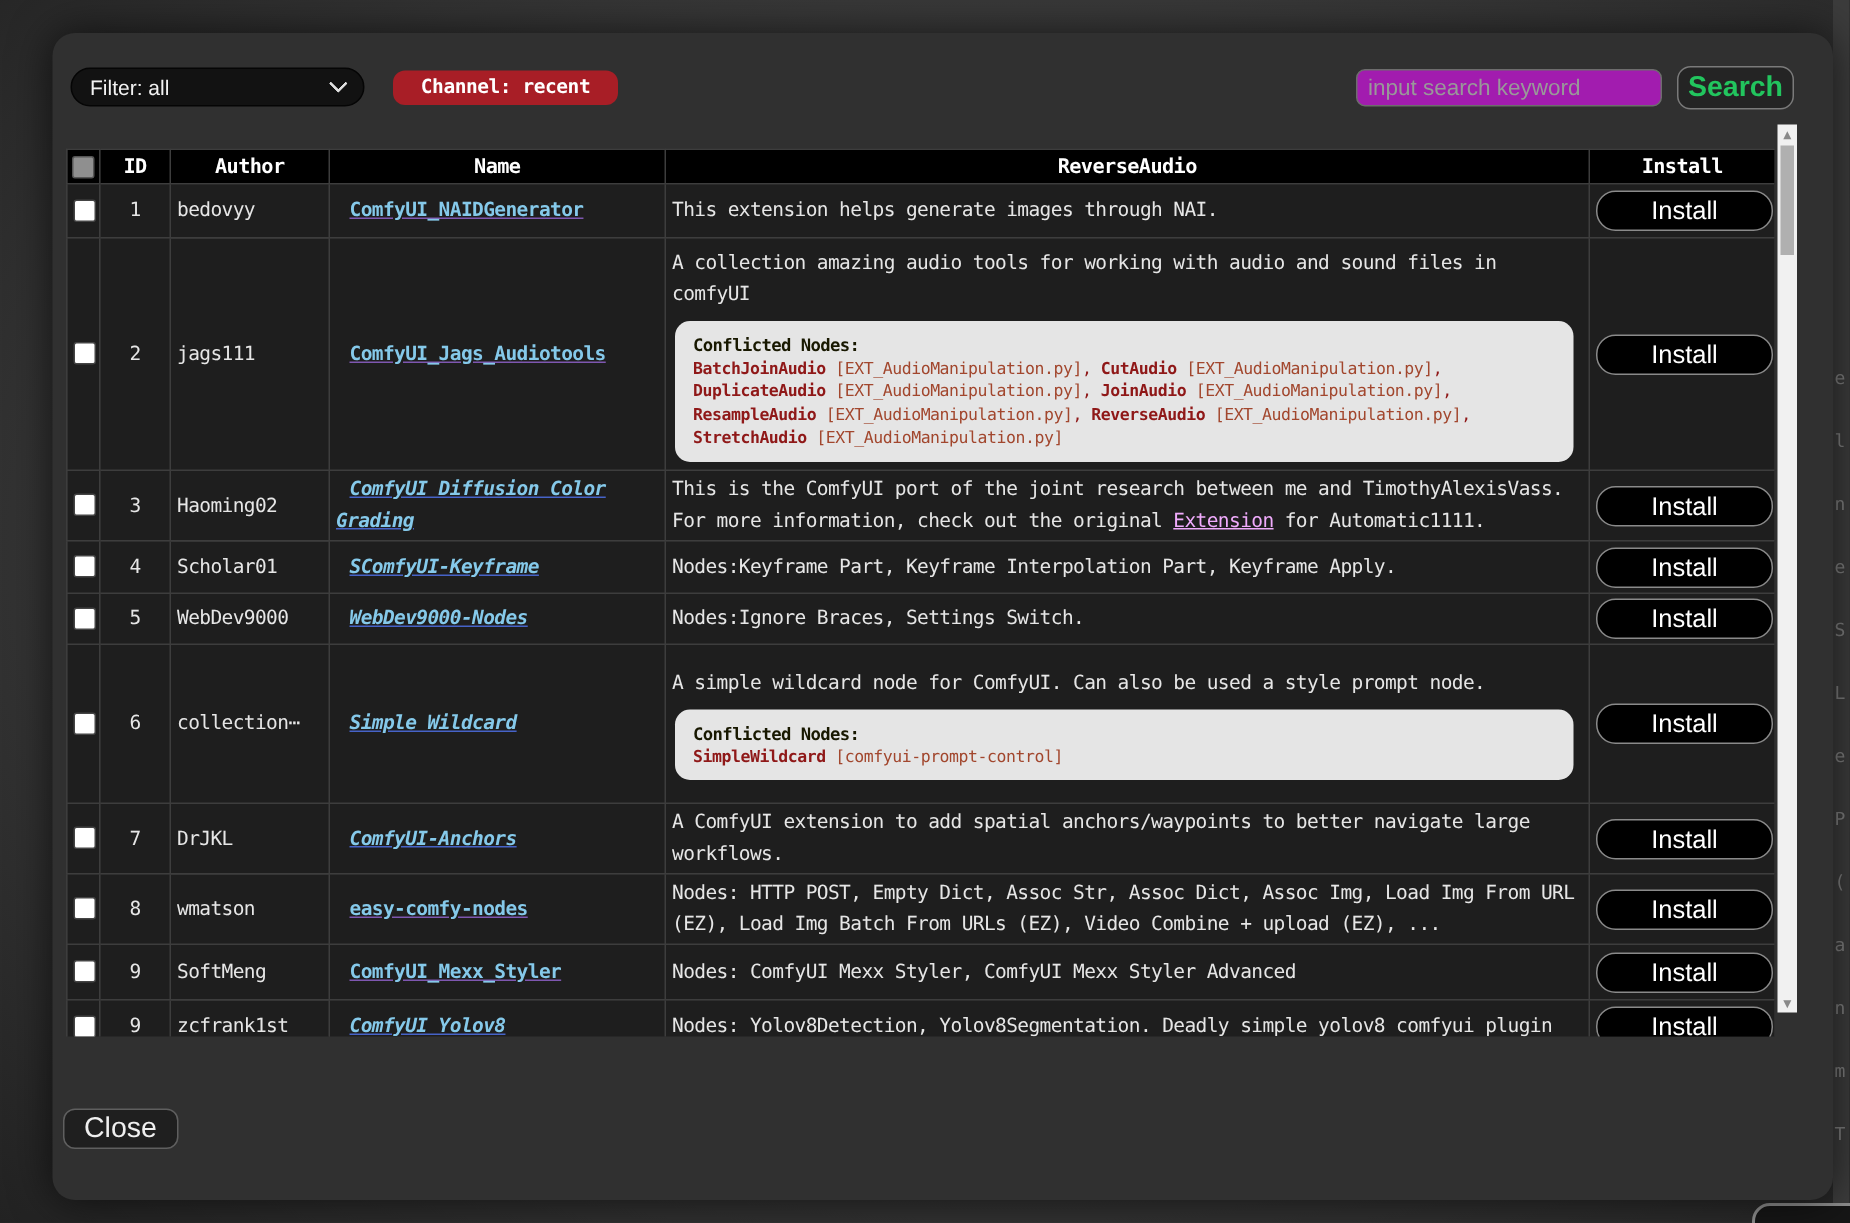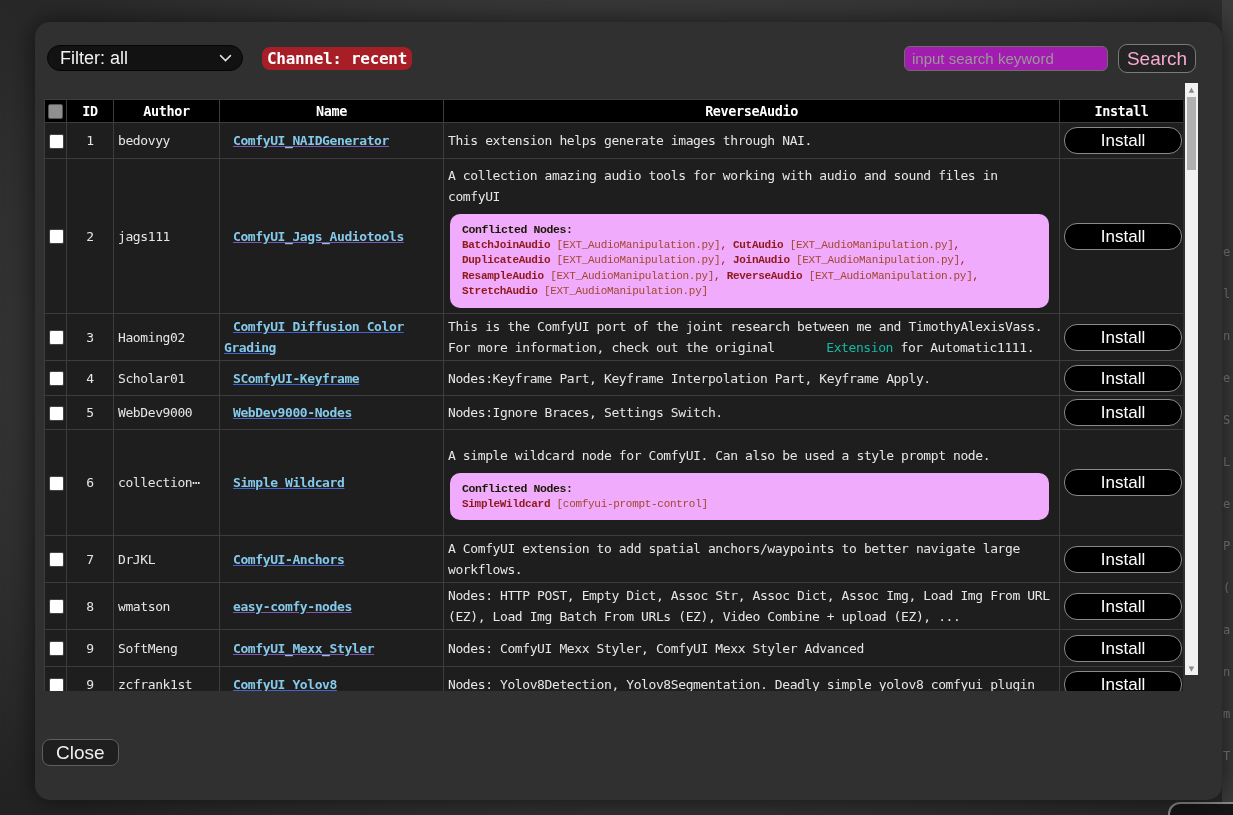--- a/index.html
+++ b/index.html
@@ -13,33 +13,33 @@
   .bg-bottom-btn{position:absolute;left:1168px;top:802px;width:80px;height:30px;
     background:#161616;border:2px solid #8f8f8f;border-radius:12px;}
 
   
   .dialog{position:absolute;left:35px;top:22px;width:1187px;height:778px;background:#303030;
     border-radius:15px;box-shadow:0 0 28px rgba(0,0,0,.65);}
 
   
   .toolbar{position:absolute;left:12px;top:21px;width:1149px;height:30px;display:flex;align-items:center;}
   .filter-select{width:196px;height:26px;background:#121212;border:1px solid #050505;border-radius:13px;
-    color:#f2f2f2;font-size:18px;display:flex;align-items:center;padding:0 12px;box-sizing:border-box;
+    color:#f2f2f2;font-size:14px;display:flex;align-items:center;padding:0 12px;box-sizing:border-box;
     justify-content:space-between;cursor:default;}
   .chev{width:7px;height:7px;border-right:2px solid #e0e0e0;border-bottom:2px solid #e0e0e0;
     transform:rotate(45deg) translate(-2px,-2px);border-radius:1px;}
   .badge{margin-left:19px;width:150px;height:23px;background:#a81e26;border-radius:8px;color:#fff;
-    font-family:"DejaVu Sans Mono",monospace;font-weight:bold;font-size:16px;letter-spacing:-0.3px;
+    font-family:"DejaVu Sans Mono",monospace;font-weight:bold;font-size:13px;letter-spacing:-0.3px;
     display:flex;align-items:center;justify-content:center;}
   .search-input{margin-left:auto;width:188px;height:23px;background:#a21caf;border:1px solid #6d6d6d;
     border-radius:6px;color:#ddd;font-size:15px;padding:0 7px;outline:none;}
   .search-input::placeholder{color:#999;}
   .search-btn{margin-left:10px;width:78px;height:29px;background:#242424;border:1px solid #7a7a7a;
-    border-radius:9px;color:#f9a8d4;font-size:19px;line-height:1;cursor:pointer;
-    font-family:"Liberation Sans",sans-serif;}
+    border-radius:9px;color:#22c55e;font-size:19px;line-height:1;cursor:pointer;
+    font-family:"Liberation Sans",sans-serif;font-weight:bold;}
 
   
   .table-zone{position:absolute;left:9px;top:61px;width:1154px;height:592px;}
   .table-viewport{position:absolute;left:0;top:16px;width:1139px;height:592px;overflow:hidden;}
   table{border-collapse:collapse;table-layout:fixed;width:1139px;
     font-family:"DejaVu Sans Mono",monospace;font-size:13px;letter-spacing:-0.4px;color:#e6e6e6;}
   th,td{border:1px solid #3d3d3d;vertical-align:middle;padding:2px 4px;}
   thead th{background:#000;color:#fff;font-weight:bold;font-size:13.5px;height:22px;
     text-align:center;padding:0;}
   tbody td{background:#1e1e1e;}
@@ -59,25 +59,25 @@
   td.c-name{text-indent:9px;line-height:21px;}
   td.c-desc{line-height:21px;}
   td.c-install{text-align:center;}
 
   .cb{display:inline-block;width:13px;height:13px;border-radius:2px;vertical-align:middle;}
   .cb.hdr{background:#8f8f8f;border:1px solid #555;}
   .cb.row{background:#fff;border:1px solid #444;}
 
   .name-link{color:#85c9ea;font-weight:bold;text-decoration:underline;cursor:pointer;}
   .name-link.visited{text-decoration-color:#7e57b0;margin-top:15px;}
-  .name-link.unvisited{text-decoration-color:#4663c8;}
-  .doc-link{color:#14b8a6;cursor:pointer;margin-left:44px;}
-
-  .conflict{margin:7px 6px 0 2px;background:#f0abfc;border-radius:10px;padding:8px 12px;
-    text-indent:0;line-height:15.5px;font-family:Liberation Mono, monospace;}
+  .name-link.unvisited{text-decoration-color:#4663c8;font-style:italic;}
+  .doc-link{color:#f0abfc;text-decoration:underline;cursor:pointer;}
+
+  .conflict{margin:7px 6px 0 2px;background:#e5e5e5;border-radius:10px;padding:8px 12px;
+    text-indent:0;line-height:15.5px;}
   .conflict-title{color:#181800;font-weight:bold;font-size:11.5px;line-height:16px;}
   .conflict-items{font-size:11px;color:#8f1818;letter-spacing:-0.3px;}
   .conflict-items .node{font-weight:bold;color:#8f1818;}
   .conflict-items .src{color:#a2472e;}
 
   .install-btn{display:block;margin:0 auto;width:118px;height:27px;background:#000;color:#fff;
     border:1px solid #8a8a8a;border-radius:13px;font-size:17px;line-height:1;cursor:pointer;
     font-family:"Liberation Sans",sans-serif;}
 
   

